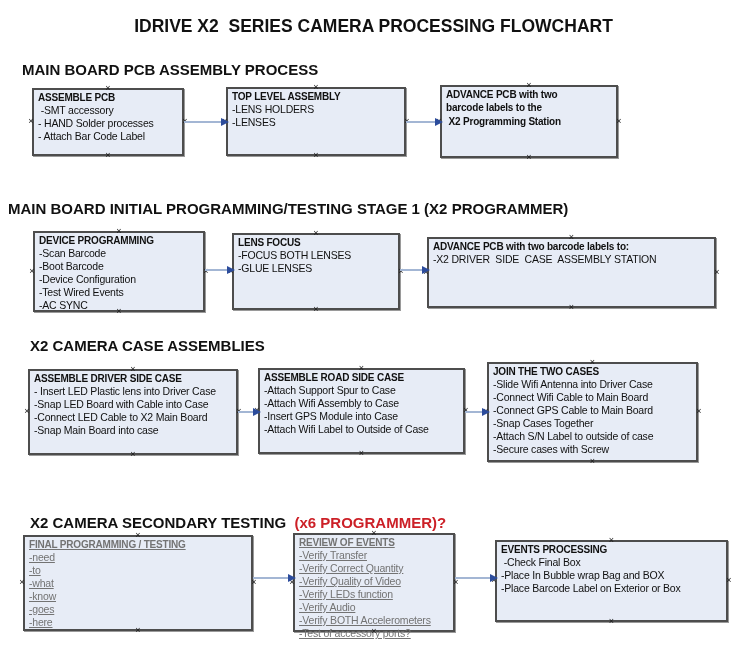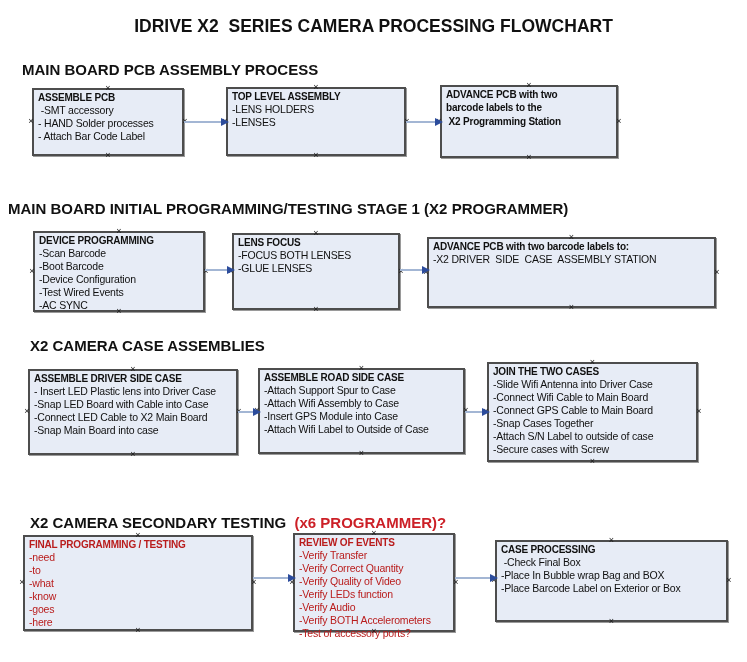--- a/index.html
+++ b/index.html
@@ -8,21 +8,21 @@
   .title{position:absolute;top:16px;left:0;width:747px;text-align:center;
          font-size:17.5px;font-weight:bold;color:#111;white-space:pre;}
   .sheading{position:absolute;font-size:15px;font-weight:bold;color:#111;white-space:pre;}
   .sh-red{color:#cc2027;}
   .fbox{position:absolute;background:#e7ecf6;border:2px solid #4d4d4d;
         box-shadow:1px 1px 0 #9a9a9a;padding:2px 4px;box-sizing:border-box;}
   .btitle{font-size:10px;font-weight:bold;letter-spacing:-0.2px;color:#101010;
           white-space:pre;line-height:1.2;}
   .bbody .line{font-size:10.5px;letter-spacing:-0.2px;color:#101010;
                white-space:pre;line-height:1.24;}
-  .fbox.red .btitle,.fbox.red .line{color:#b91c1c;}
+  .fbox.red .btitle,.fbox.red .line{color:#737373;text-decoration:underline;}
   .fbox.bold-body .line{font-size:10px;font-weight:bold;line-height:1.4;}
   .handle{position:absolute;font-size:9px;color:#1a1a1a;line-height:5px;
           width:6px;height:5px;text-align:center;pointer-events:none;}
   .h-t{top:-4px;left:calc(50% - 3px);}
   .h-b{bottom:-4px;left:calc(50% - 3px);}
   .h-l{left:-6px;top:calc(50% - 3px);}
   .h-r{right:-6px;top:calc(50% - 3px);}
   .arrow{position:absolute;height:0;border-top:2px solid #a3b6d4;}
   .ahead{position:absolute;right:-3px;top:-5px;width:0;height:0;
          border-left:8px solid #2c4c9c;border-top:4px solid transparent;
@@ -202,21 +202,21 @@
         <div class="line">-Verify Audio</div>
         <div class="line">-Verify BOTH Accelerometers</div>
         <div class="line">-Test of accessory ports?</div>
       </div>
   <span class="handle h-t">×</span>
       <span class="handle h-b">×</span>
       <span class="handle h-l">×</span>
       <span class="handle h-r">×</span>
     </div>
   <div class="fbox" style="left:495px;top:540px;width:233px;height:82px;">
-    <div class="btitle">CASE PROCESSING</div>
+    <div class="btitle">EVENTS PROCESSING</div>
     <div class="bbody">
         <div class="line"> -Check Final Box</div>
         <div class="line">-Place In Bubble wrap Bag and BOX</div>
         <div class="line">-Place Barcode Label on Exterior or Box</div>
       </div>
   <span class="handle h-t">×</span>
       <span class="handle h-b">×</span>
       <span class="handle h-l">×</span>
       <span class="handle h-r">×</span>
     </div>

